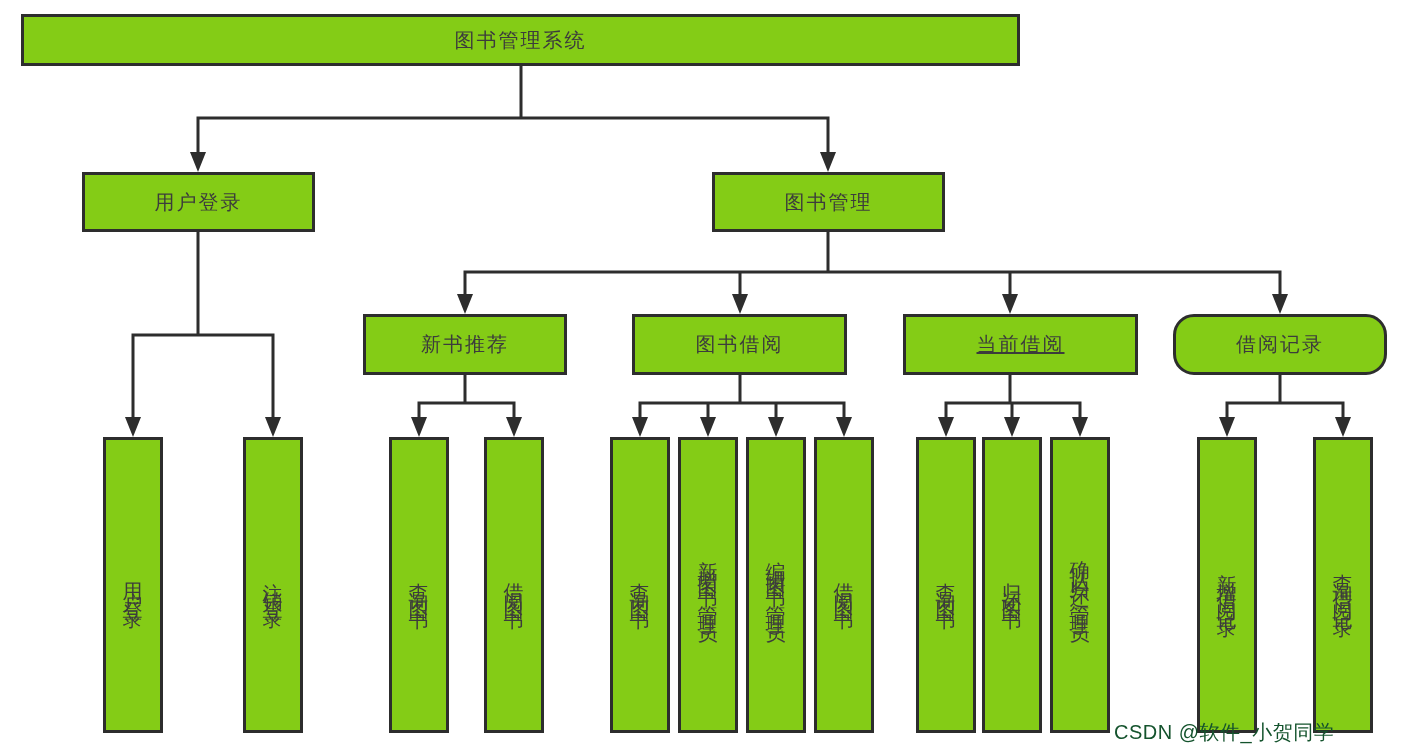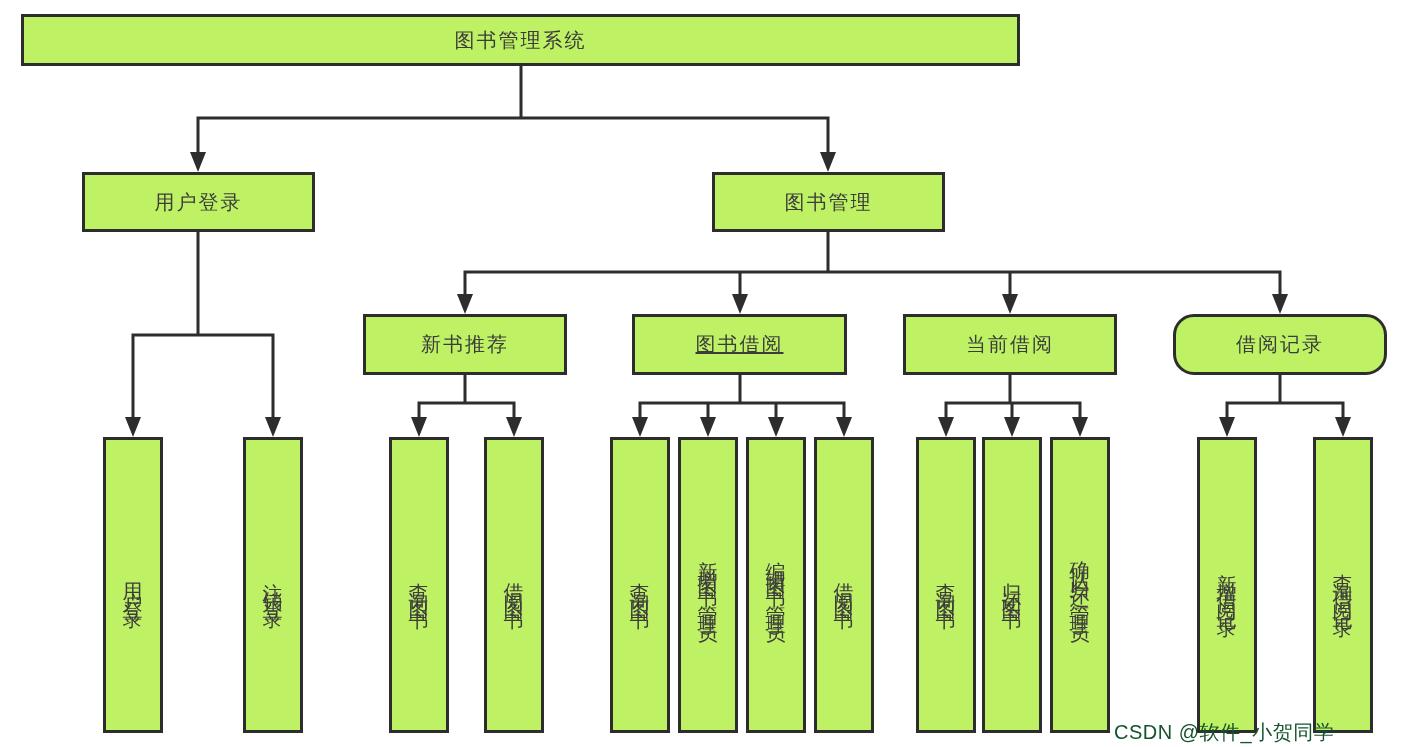--- a/index.html
+++ b/index.html
@@ -13,43 +13,43 @@
   }
   .connectors {
     position: absolute;
     left: 0; top: 0;
     width: 1405px; height: 747px;
   }
   .box {
     position: absolute;
     box-sizing: border-box;
     border: 3px solid #2d2d2d;
-    background: #bef264;
+    background: #84cc16;
     display: flex;
     align-items: center;
     justify-content: center;
     color: #3c3c3c;
     font-size: 20px;
     letter-spacing: 2px;
     white-space: nowrap;
   }
   .box.leaf .vtext {
     writing-mode: vertical-rl;
     text-orientation: mixed;
     letter-spacing: 9px;
     line-height: 1;
     white-space: nowrap;
   }
   
   .n-root    { left: 21px;   top: 14px;  width: 999px; height: 52px; }
   .n-login   { left: 82px;   top: 172px; width: 233px; height: 60px; }
   .n-mgmt    { left: 712px;  top: 172px; width: 233px; height: 60px; font-family: Liberation Mono, monospace; }
   .n-newbook { left: 363px;  top: 314px; width: 204px; height: 61px; }
-  .n-borrow  { left: 632px;  top: 314px; width: 215px; height: 61px; text-decoration: underline; }
-  .n-current { left: 903px;  top: 314px; width: 214px; height: 61px; }
+  .n-borrow  { left: 632px;  top: 314px; width: 215px; height: 61px; }
+  .n-current { left: 903px;  top: 314px; width: 235px; height: 61px; text-decoration: underline; }
   .n-records { left: 1173px; top: 314px; width: 214px; height: 61px; border-radius: 21px; }
   .leaf { top: 437px; width: 60px; height: 296px; }
   .lf-1  { left: 103px;  }
   .lf-2  { left: 243px;  }
   .lf-3  { left: 389px;  }
   .lf-4  { left: 484px;  }
   .lf-5  { left: 610px;  }
   .lf-6  { left: 678px;  }
   .lf-7  { left: 746px;  }
   .lf-8  { left: 814px;  }

